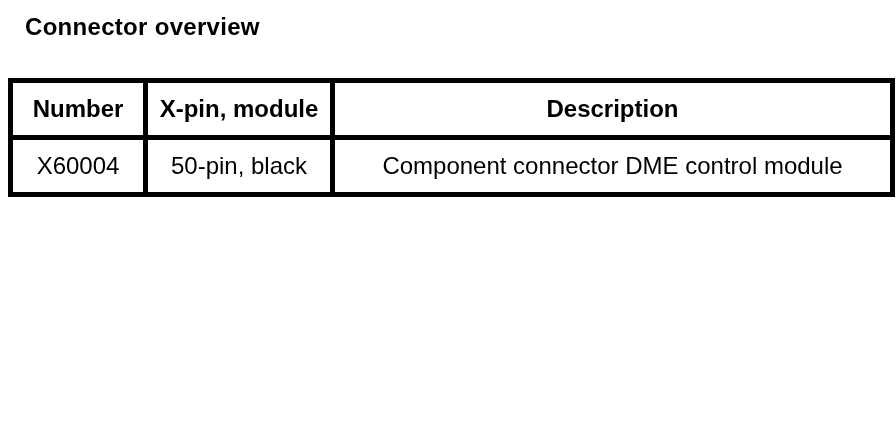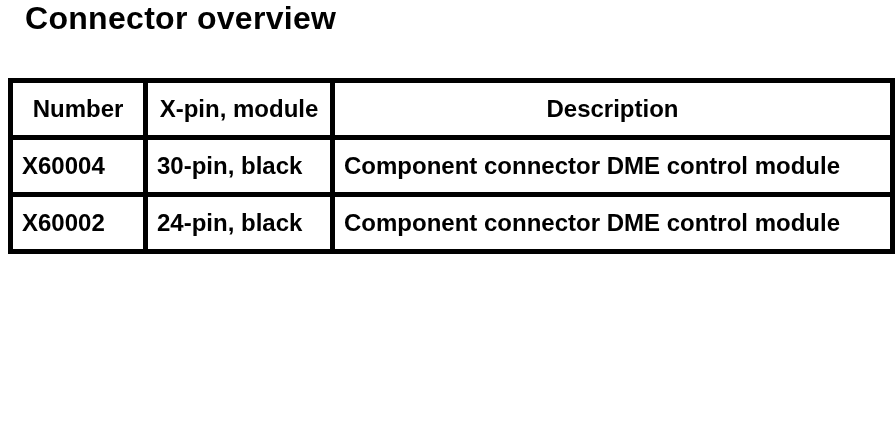--- a/index.html
+++ b/index.html
@@ -11,22 +11,22 @@
     height: 436px;
     background: #ffffff;
     color: #000000;
     font-family: "Liberation Sans", "DejaVu Sans", sans-serif;
     position: relative;
     overflow: hidden;
   }
   .page-title {
     position: absolute;
     left: 25px;
-    top: 0px;
-    font-size: 32px;
+    top: 13px;
+    font-size: 24px;
     font-weight: bold;
     letter-spacing: 0.3px;
     white-space: nowrap;
   }
   table.connector-table {
     position: absolute;
     left: 8px;
     top: 78px;
     width: 882px;
     border-collapse: collapse;
@@ -41,22 +41,22 @@
     overflow: hidden;
     white-space: nowrap;
     vertical-align: middle;
     background: #ffffff;
   }
   table.connector-table th {
     font-weight: bold;
     text-align: center;
   }
   table.connector-table td {
-    font-weight: bold;
-    text-align: left;
+    font-weight: normal;
+    text-align: center;
   }
   col.c-number { width: 135px; }
   col.c-pin    { width: 187px; }
   col.c-desc   { width: 560px; }
 </style>
 </head>
 <body>
 
 <div class="page-title">Connector overview</div>
 
@@ -69,22 +69,17 @@
   <thead>
     <tr>
       <th>Number</th>
       <th>X-pin, module</th>
       <th>Description</th>
     </tr>
   </thead>
   <tbody>
     <tr>
       <td>X60004</td>
-      <td>30-pin, black</td>
-      <td>Component connector DME control module</td>
-    </tr>
-    <tr>
-      <td>X60002</td>
-      <td>24-pin, black</td>
+      <td>50-pin, black</td>
       <td>Component connector DME control module</td>
     </tr>
   </tbody>
 </table>
 
 </body></html>

